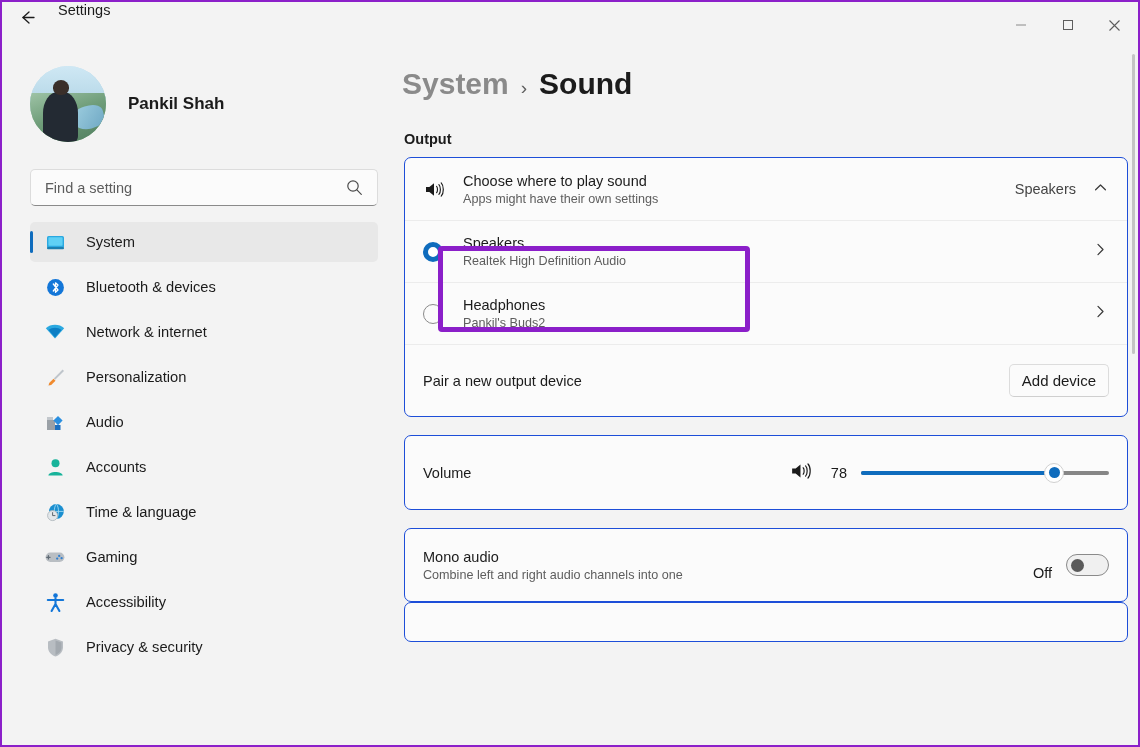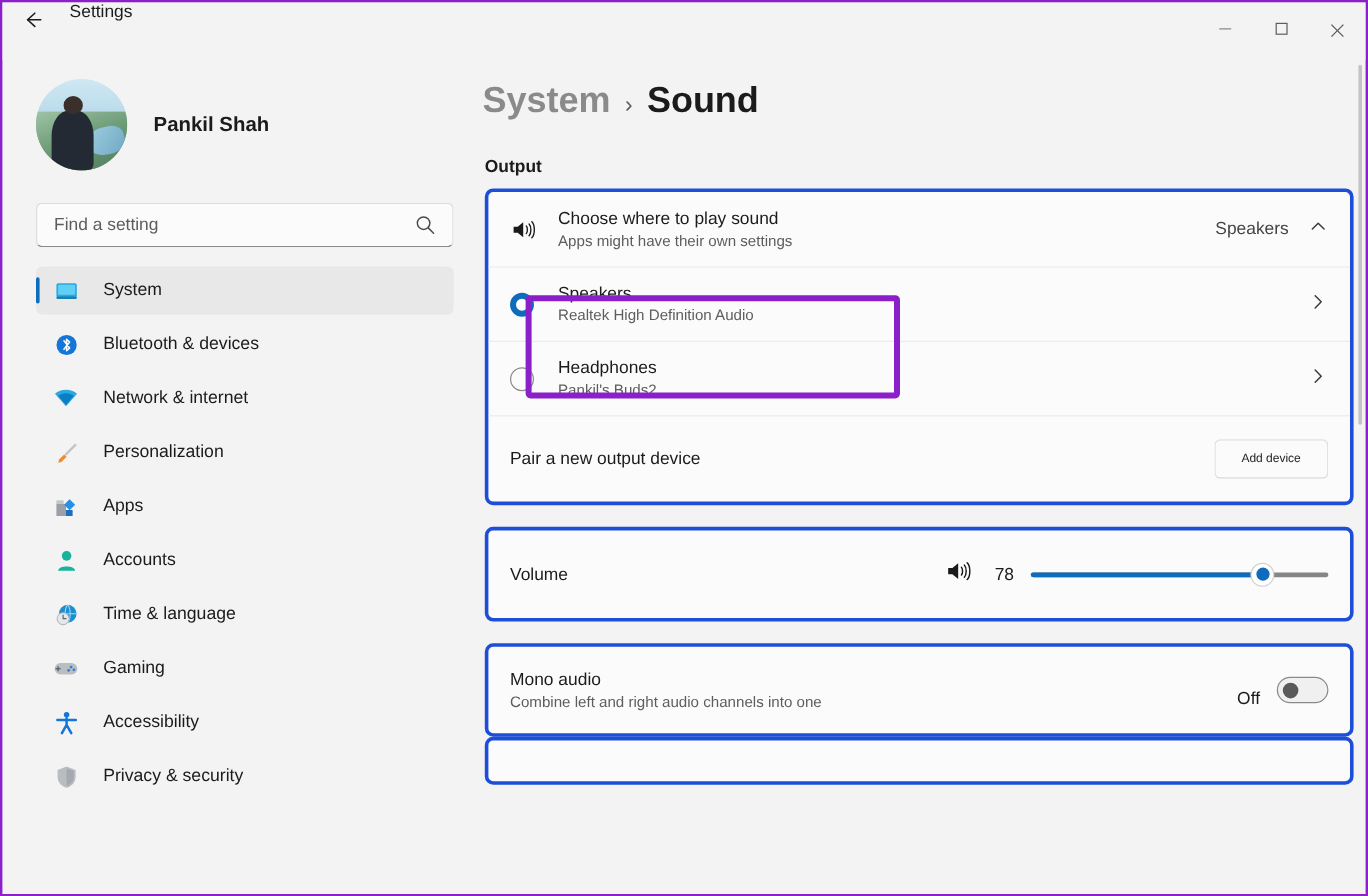--- a/index.html
+++ b/index.html
@@ -140,21 +140,21 @@
 
   .section-title {
     margin: 30px 0 10px 22px;
     font-size: 14.5px; font-weight: bold; color: #1b1b1b;
   }
 
   .card {
     margin-left: 22px;
     width: 724px;
     background: #fbfbfb;
-    border: 3px solid #1d4ed8;
+    border: 1px solid #1d4ed8;
     border-radius: 7px;
     overflow: hidden;
   }
 
   .row {
     display: flex; align-items: center;
     padding: 0 18px;
     min-height: 62px;
   }
   .row.clickable { cursor: pointer; }
@@ -170,27 +170,27 @@
   .radio {
     width: 20px; height: 20px; border-radius: 50%;
     flex: none; margin-right: 20px;
     border: 1.6px solid #8a8a8a; background: #fbfbfb;
   }
   .radio.checked {
     border: 5.5px solid #0f6cbd; background: #fff;
   }
 
   .btn {
-    height: 33px; padding: 0 22px;
+    height: 33px; padding: 0 12px;
     background: #fbfbfb;
     border: 1px solid #dcdcdc;
     border-bottom-color: #cfcfcf;
     border-radius: 5px;
     font-family: "Liberation Sans", sans-serif;
-    font-size: 10px; color: #1b1b1b;
+    font-size: 15px; color: #1b1b1b;
     cursor: pointer;
   }
 
   
   .slider-wrap { display: flex; align-items: center; }
   .vol-num { font-size: 14.5px; color: #1b1b1b; margin: 0 14px 0 12px; min-width: 22px; text-align: right; }
   .slider {
     position: relative; width: 248px; height: 20px;
     display: flex; align-items: center; cursor: pointer;
   }
@@ -356,21 +356,21 @@
 
       <div class="navitem">
         <span class="nav-icon">
           <svg width="21" height="21" viewBox="0 0 21 21">
             <rect x="2" y="8" width="8" height="10" fill="#9aa0a6"></rect>
             <rect x="2" y="5" width="6" height="3" fill="#c2c7cc"></rect>
             <path d="M13 4 L17.6 8.6 L13 13.2 L8.4 8.6 Z" fill="#2a8fe0"></path>
             <rect x="10" y="13" width="5.5" height="5" fill="#1b6fc0"></rect>
           </svg>
         </span>
-        <span class="nav-label">Apps</span>
+        <span class="nav-label">Audio</span>
       </div>
 
       <div class="navitem">
         <span class="nav-icon">
           <svg width="21" height="21" viewBox="0 0 21 21">
             <circle cx="10.5" cy="6.2" r="4" fill="#17b39a"></circle>
             <path d="M3.4 18.6 C3.4 13.8 17.6 13.8 17.6 18.6 Z" fill="#17b39a"></path>
           </svg>
         </span>
         <span class="nav-label">Accounts</span>

